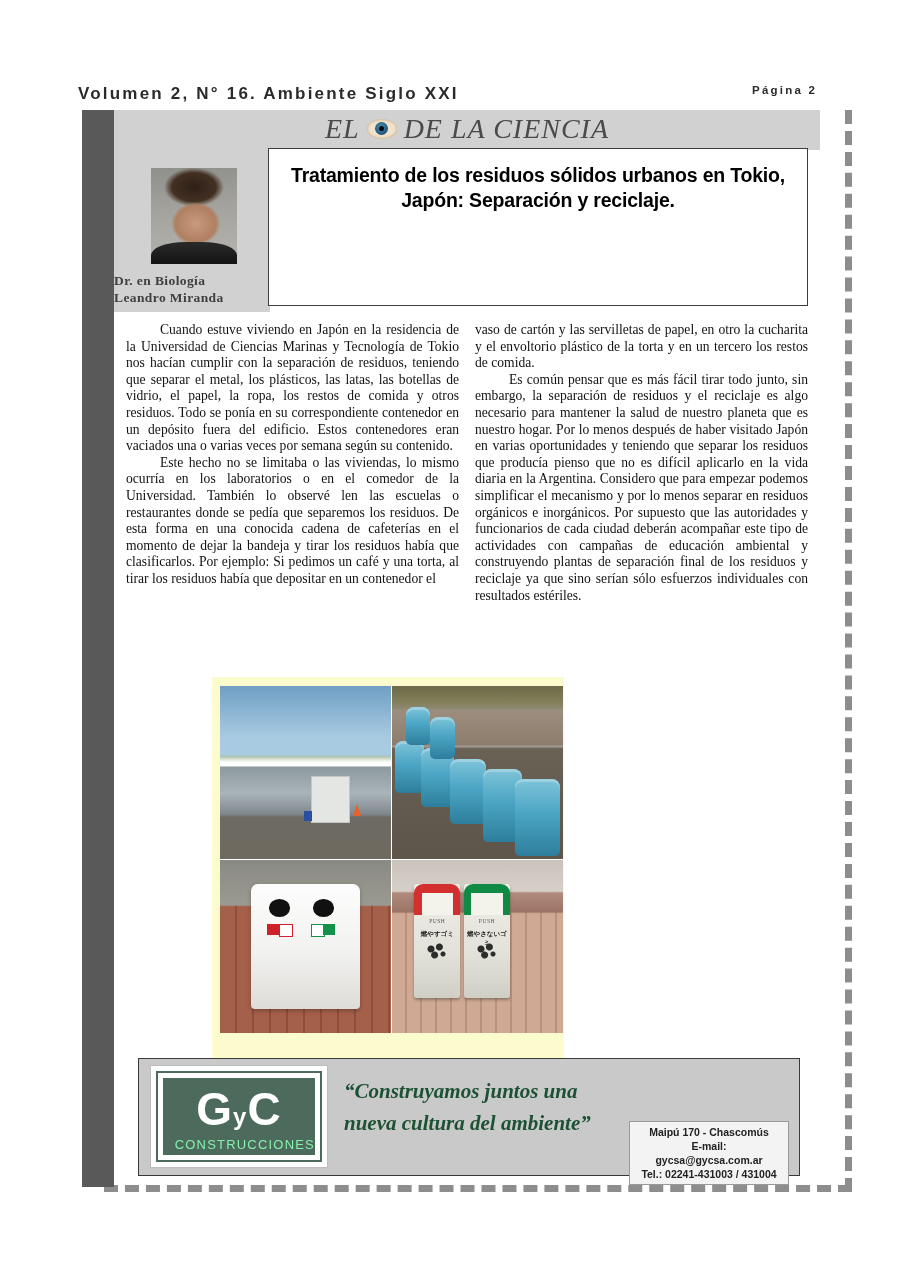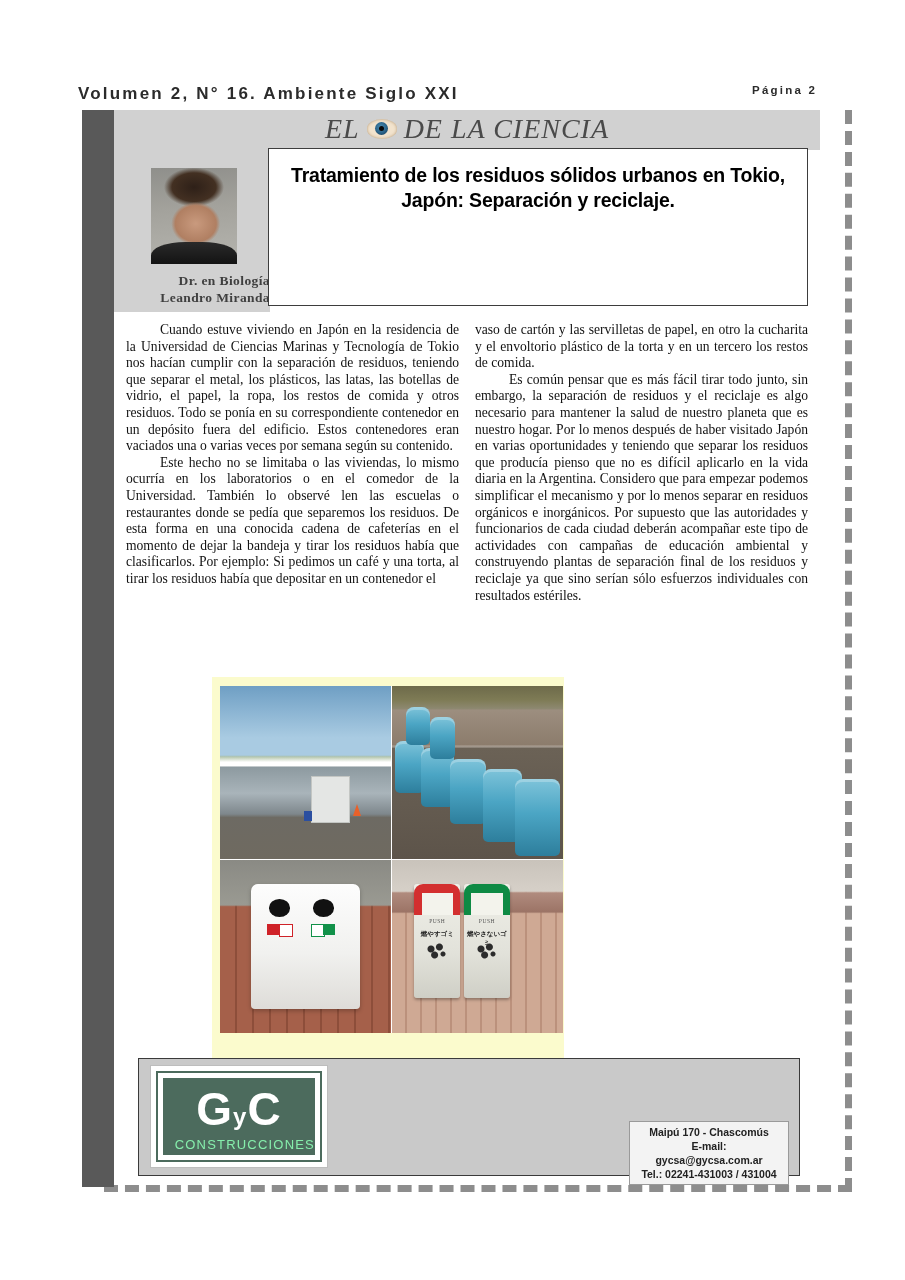--- a/index.html
+++ b/index.html
@@ -138,21 +138,21 @@
     position: absolute;
     left: 0; bottom: 0;
     width: 100%; height: 22px;
     background: linear-gradient(180deg, #2a2a2a 0%, #131313 100%);
     border-radius: 40% 40% 0 0 / 60% 60% 0 0;
   }
   .author-caption {
     position: absolute;
     left: 0; right: 0;
     top: 122px;
-    text-align: right;
+    text-align: left;
     font-family: "Liberation Serif", serif;
     font-weight: bold;
     font-size: 13.5px;
     color: #3f3f3f;
     line-height: 17px;
     letter-spacing: .4px;
   }
 
   
   .title-box {
@@ -545,18 +545,22 @@
   </div>
 </div>
 
 <div class="ad">
   <div class="ad-logo">
     <div class="ad-logo-inner">
       <div class="gyc-mark"><span>G</span><span class="small">y</span><span>C</span></div>
       <div class="gyc-word">CONSTRUCCIONES</div>
     </div>
   </div>
+  <div class="ad-slogan">
+    <div>“Construyamos juntos una</div>
+    <div>nueva cultura del ambiente”</div>
+  </div>
   <div class="ad-contact">
     <div>Maipú 170 - Chascomús</div>
     <div>E-mail: gycsa@gycsa.com.ar</div>
     <div>Tel.: 02241-431003 / 431004</div>
   </div>
 </div>
 
 </body></html>

